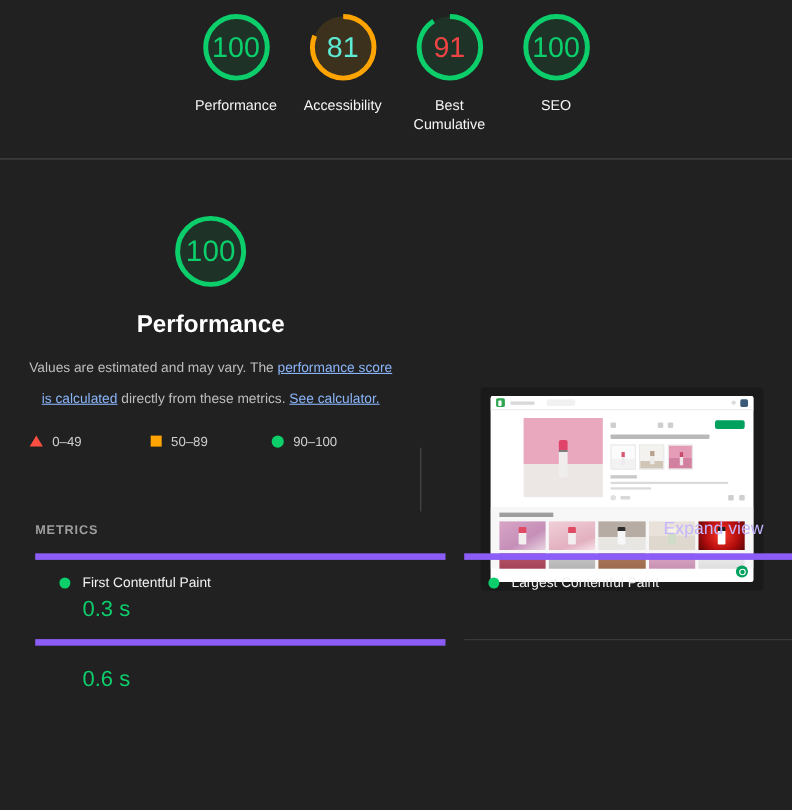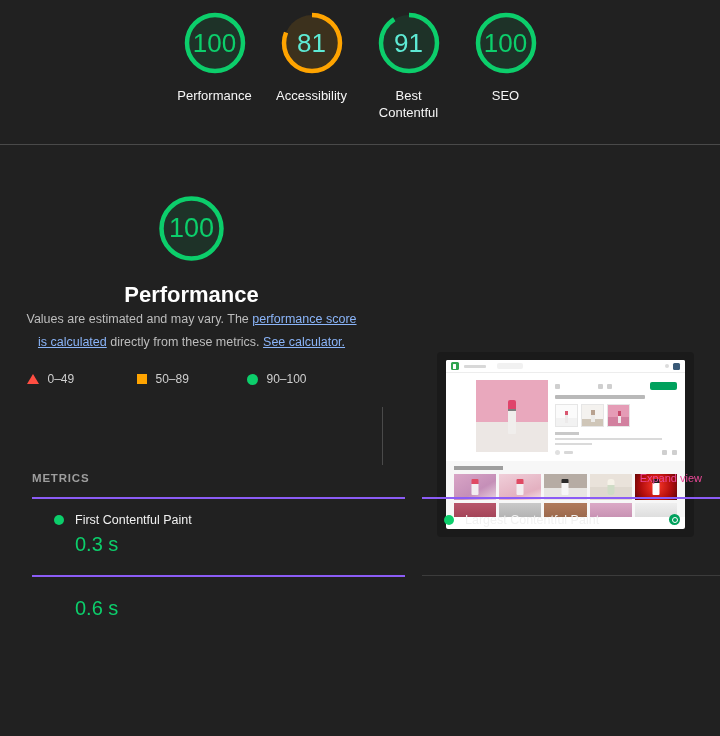--- a/index.html
+++ b/index.html
@@ -75,24 +75,25 @@
     color: #0cce6b;
     z-index: 2;
   }
   .perf-title {
     margin-top: 16px;
     font-size: 22px;
     color: #ffffff;
     font-weight: bold;
   }
   .perf-desc {
+    margin-top: 12px;
     width: 340px;
     text-align: center;
     font-size: 12.5px;
-    line-height: 23px;
+    line-height: 28px;
     color: #bdbdbd;
   }
   .perf-desc a {
     color: #8ab4f8;
     text-decoration: underline;
   }
   .legend {
     margin-top: 18px;
     display: flex;
     align-items: center;
@@ -211,43 +212,43 @@
     background: #00a15d;
     display:flex; align-items:center; justify-content:center;
   }
   .tp-badge::after { content:""; width:4px; height:4px; border:1.5px solid #fff; border-radius:50%; }
 
   
   .metrics { position: absolute; left: 0; top: 458px; width: 720px; }
   .metrics-head {
     display: flex;
     align-items: baseline;
-    padding: 14px 18px 0 32px;
+    padding: 14px 26px 0 32px;
   }
   .metrics-title {
     font-size: 11.5px;
     color: #9e9e9e;
     letter-spacing: 0.8px;
     font-weight: bold;
   }
   .expand-view {
     margin-left: auto;
-    font-size: 11px;
-    color: #ec4899;
+    font-size: 16px;
+    color: #c4b5fd;
     cursor: pointer;
   }
   .metrics-grid {
     margin-top: 13px;
     display: grid;
     grid-template-columns: 373px 17px auto;
     padding-left: 32px;
   }
   .mcol { display: flex; flex-direction: column; }
   .mcell {
-    border-top: 2px solid #8b5cf6;
+    border-top: 6px solid #8b5cf6;
     padding: 14px 0 12px 22px;
     height: 78px;
   }
   .mcell.empty { border-top: 1px solid #3c3c3c; }
   .mrow { display: flex; align-items: center; gap: 11px; }
   .mdot { width: 10px; height: 10px; border-radius: 50%; background: #0cce6b; flex: none; }
   .mname { font-size: 12.5px; color: #f1f1f1; }
   .mval {
     margin-top: 6px;
     margin-left: 21px;
@@ -284,25 +285,25 @@
       </div>
       <div class="gauge-label">Accessibility</div>
     </div>
 
     <div class="gauge-item">
       <div class="gauge-ring">
         <svg width="70" height="70" viewBox="0 0 70 70">
           <circle cx="35" cy="35" r="28" fill="#0cce6b" fill-opacity="0.10"></circle>
           <circle cx="35" cy="35" r="28" fill="none" stroke="#0cce6b" stroke-width="4.5" stroke-dasharray="160.1 15.8" stroke-dashoffset="0" stroke-linecap="butt"></circle>
         </svg>
-        <span class="gauge-num" style="color:#5eead4">91</span>
+        <span class="gauge-num" style="color:#ef4444">91</span>
       </div>
       <div class="gauge-label">
         <div>Best</div>
-        <div>Contentful</div>
+        <div>Cumulative</div>
       </div>
     </div>
 
     <div class="gauge-item">
       <div class="gauge-ring">
         <svg width="70" height="70" viewBox="0 0 70 70">
           <circle cx="35" cy="35" r="28" fill="#0cce6b" fill-opacity="0.10"></circle>
           <circle cx="35" cy="35" r="28" fill="none" stroke="#0cce6b" stroke-width="4.5" stroke-dasharray="175.9 175.9" stroke-dashoffset="0"></circle>
         </svg>
         <span class="gauge-num" style="color:#0cce6b">100</span>

